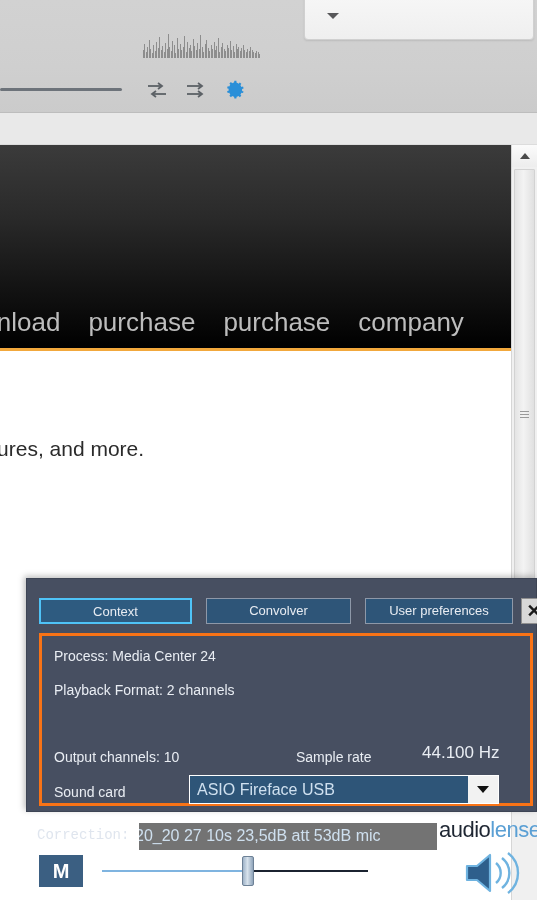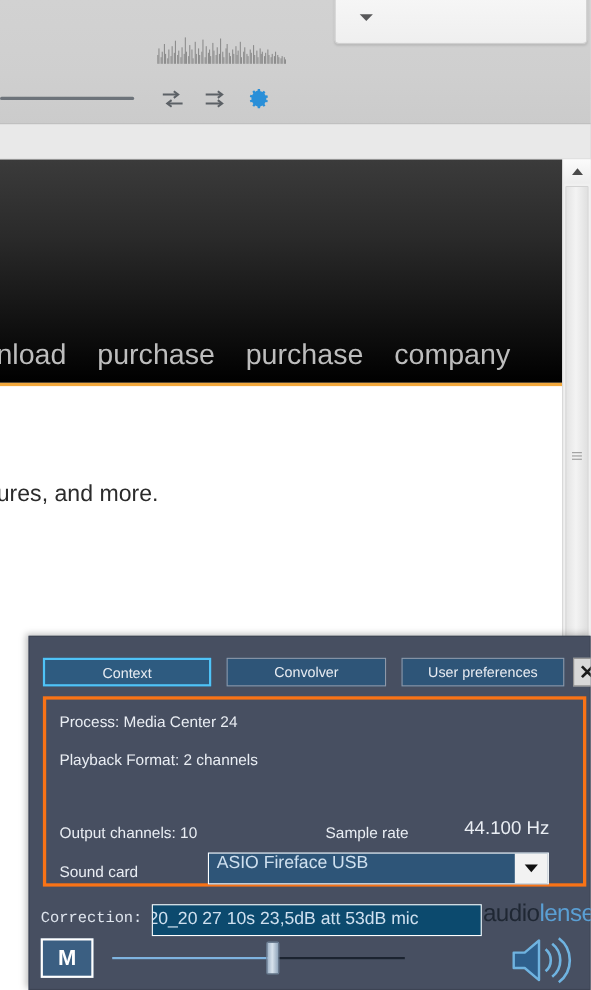--- a/index.html
+++ b/index.html
@@ -108,21 +108,21 @@
     position: absolute; left: 2px; top: 24px; width: 21px; height: 490px;
     background: linear-gradient(90deg,#e4e4e4,#f3f3f3 45%,#e0e0e0);
     border: 1px solid #d2d2d2; border-radius: 1px;
     display: flex; align-items: center; justify-content: center;
   }
   .sb-grip { width: 9px; }
   .sb-grip b { display: block; height: 1px; background: #9a9a9a; margin: 2px 0; }
 
   
   .al-dialog {
-    position: absolute; left: 26px; top: 578px; width: 511px; height: 322px;
+    position: absolute; left: 26px; top: 578px; width: 511px; height: 234px;
     background: #474f61;
     border: 1px solid #3d4454;
     box-shadow: -2px -2px 6px rgba(0,0,0,.25);
   }
   .al-tabs {
     position: absolute; left: 12px; top: 19px; display: flex; gap: 14px;
   }
   .al-tab {
     height: 26px; line-height: 24px; text-align: center;
     color: #e8ecf2; font-size: 13px;
@@ -148,42 +148,42 @@
   .al-process  { left: 12px; top: 12px; }
   .al-playback { left: 12px; top: 46px; }
   .al-outch    { left: 12px; top: 113px; }
   .al-srlabel  { left: 254px; top: 113px; }
   .al-srvalue  { left: 380px; top: 107px; font-size: 17px; }
   .al-sclabel  { left: 12px; top: 148px; }
 
   .al-select {
     position: absolute; left: 147px; top: 139px; width: 310px; height: 29px;
     background: #2e5578; border: 1px solid #ffffff;
-    display: flex; align-items: flex-start;
+    display: flex; align-items: center;
   }
   .al-select-text {
     flex: 1; padding-left: 7px; color: #cfe0ef; font-size: 16px;
     overflow: hidden; white-space: nowrap;
   }
   .al-select-arrow {
     width: 30px; height: 27px; background: #f2f2f2;
     display: flex; align-items: center; justify-content: center;
   }
   .al-select-arrow i {
     width: 0; height: 0;
     border-left: 6px solid transparent; border-right: 6px solid transparent;
     border-top: 7px solid #111;
   }
 
   .al-corr-label {
     position: absolute; left: 10px; top: 826px; font-size: 14px; color: #dfe5ee;
   }
   .al-corr-field {
     position: absolute; left: 111px; top: 243px; width: 300px; height: 29px;
-    background: #0c4a6e; border: 1px solid #ffffff; overflow: hidden;
+    background: #737373; border: 1px solid #ffffff; overflow: hidden;
   }
   .al-corr-text {
     position: absolute; left: -4px; top: 4px;
     font-size: 16px; color: #cfe0ef; white-space: nowrap;
   }
 
   .al-logo {
     position: absolute; left: 412px; top: 238px; width: 97px; height: 26px;
     font-size: 22px; letter-spacing: -0.5px; font-weight: 500;
   }

